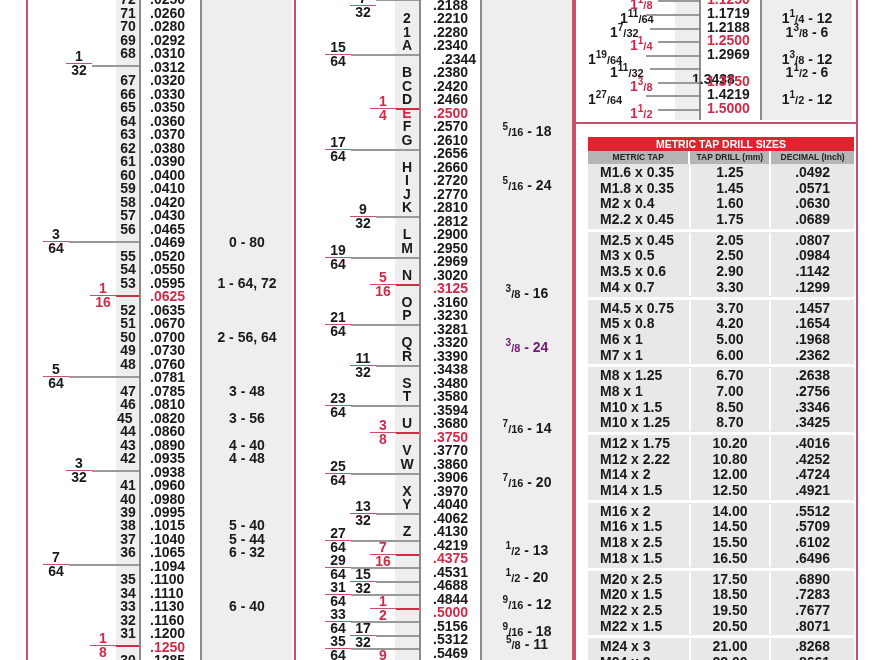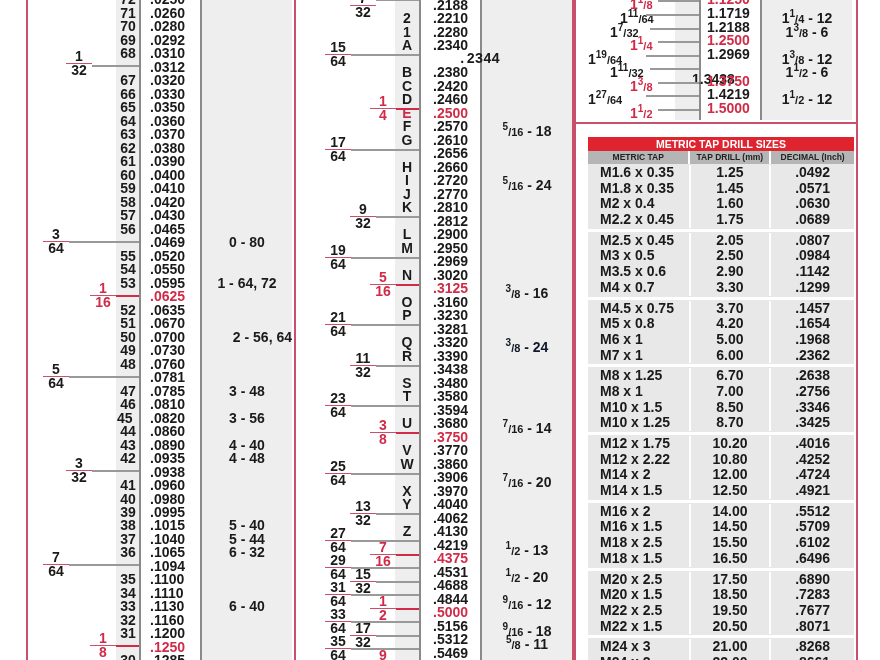--- a/index.html
+++ b/index.html
@@ -176,21 +176,21 @@
       <span class="num" style="left:117px;width:22px;text-align:center;">52</span>
       <span class="dec" style="left:150px;">.0635</span>
     </div>
     <div class="row" style="left:0;top:317px;width:880px;">
       <span class="num" style="left:117px;width:22px;text-align:center;">51</span>
       <span class="dec" style="left:150px;">.0670</span>
     </div>
     <div class="row" style="left:0;top:330.5px;width:880px;">
       <span class="num" style="left:117px;width:22px;text-align:center;">50</span>
       <span class="dec" style="left:150px;">.0700</span>
-      <span class="tap" style="left:202px;width:90px;color:#1a1a1a;text-align:right;">2 - 56, 64</span>
+      <span class="tap" style="left:202px;width:90px;color:#1a1a1a;">2 - 56, 64</span>
     </div>
     <div class="row" style="left:0;top:344px;width:880px;">
       <span class="num" style="left:117px;width:22px;text-align:center;">49</span>
       <span class="dec" style="left:150px;">.0730</span>
     </div>
     <div class="row" style="left:0;top:357.5px;width:880px;">
       <span class="num" style="left:117px;width:22px;text-align:center;">48</span>
       <span class="dec" style="left:150px;">.0760</span>
     </div>
     <div class="row" style="left:0;top:371px;width:880px;">
@@ -418,21 +418,21 @@
     </div>
     <div class="row" style="left:0;top:25.5px;width:880px;">
       <span class="num" style="left:396px;width:22px;text-align:center;">1</span>
       <span class="dec" style="left:433px;">.2280</span>
     </div>
     <div class="row" style="left:0;top:39px;width:880px;">
       <span class="num" style="left:396px;width:22px;text-align:center;">A</span>
       <span class="dec" style="left:433px;">.2340</span>
     </div>
     <div class="row" style="left:0;top:52.5px;width:880px;">
-      <span class="dec" style="left:458px;font-family:Liberation Mono, monospace;">.2344</span>
+      <span class="dec" style="left:441px;">.2344</span>
     </div>
     <div class="row" style="left:0;top:66px;width:880px;">
       <span class="num" style="left:396px;width:22px;text-align:center;">B</span>
       <span class="dec" style="left:433px;">.2380</span>
     </div>
     <div class="row" style="left:0;top:79.5px;width:880px;">
       <span class="num" style="left:396px;width:22px;text-align:center;">C</span>
       <span class="dec" style="left:433px;">.2420</span>
     </div>
     <div class="row" style="left:0;top:93px;width:880px;">
@@ -501,21 +501,21 @@
     <div class="row" style="left:0;top:309px;width:880px;">
       <span class="num" style="left:396px;width:22px;text-align:center;">P</span>
       <span class="dec" style="left:433px;">.3230</span>
     </div>
     <div class="row" style="left:0;top:322.5px;width:880px;">
       <span class="dec" style="left:433px;">.3281</span>
     </div>
     <div class="row" style="left:0;top:336px;width:880px;">
       <span class="num" style="left:396px;width:22px;text-align:center;">Q</span>
       <span class="dec" style="left:433px;">.3320</span>
-      <span class="tap" style="left:482px;width:90px;color:#0f172a;"><sup class="s">3</sup><span class="ufrac">/8</span> - 24</span>
+      <span class="tap" style="left:482px;width:90px;color:#701a75;"><sup class="s">3</sup><span class="ufrac">/8</span> - 24</span>
     </div>
     <div class="row" style="left:0;top:349.5px;width:880px;">
       <span class="num" style="left:396px;width:22px;text-align:center;">R</span>
       <span class="dec" style="left:433px;">.3390</span>
     </div>
     <div class="row" style="left:0;top:363px;width:880px;">
       <span class="dec" style="left:433px;">.3438</span>
     </div>
     <div class="row" style="left:0;top:376.5px;width:880px;">
       <span class="num" style="left:396px;width:22px;text-align:center;">S</span>

